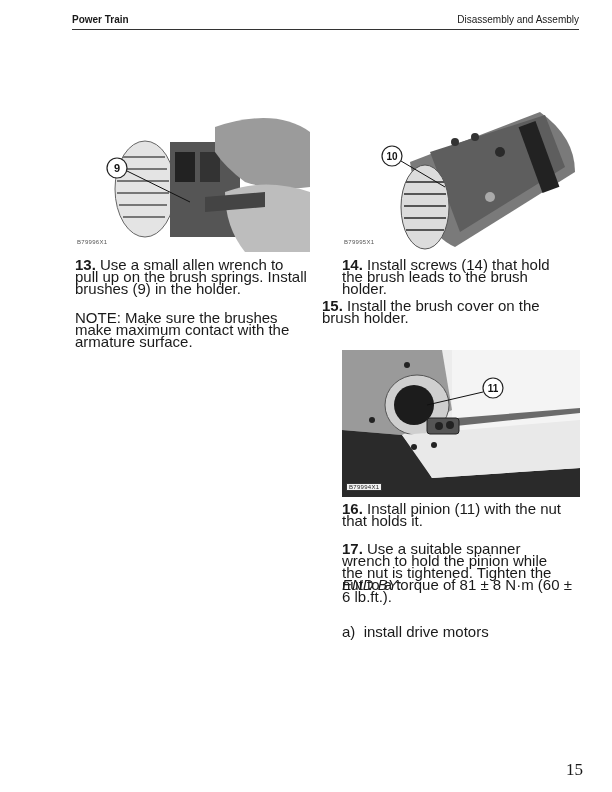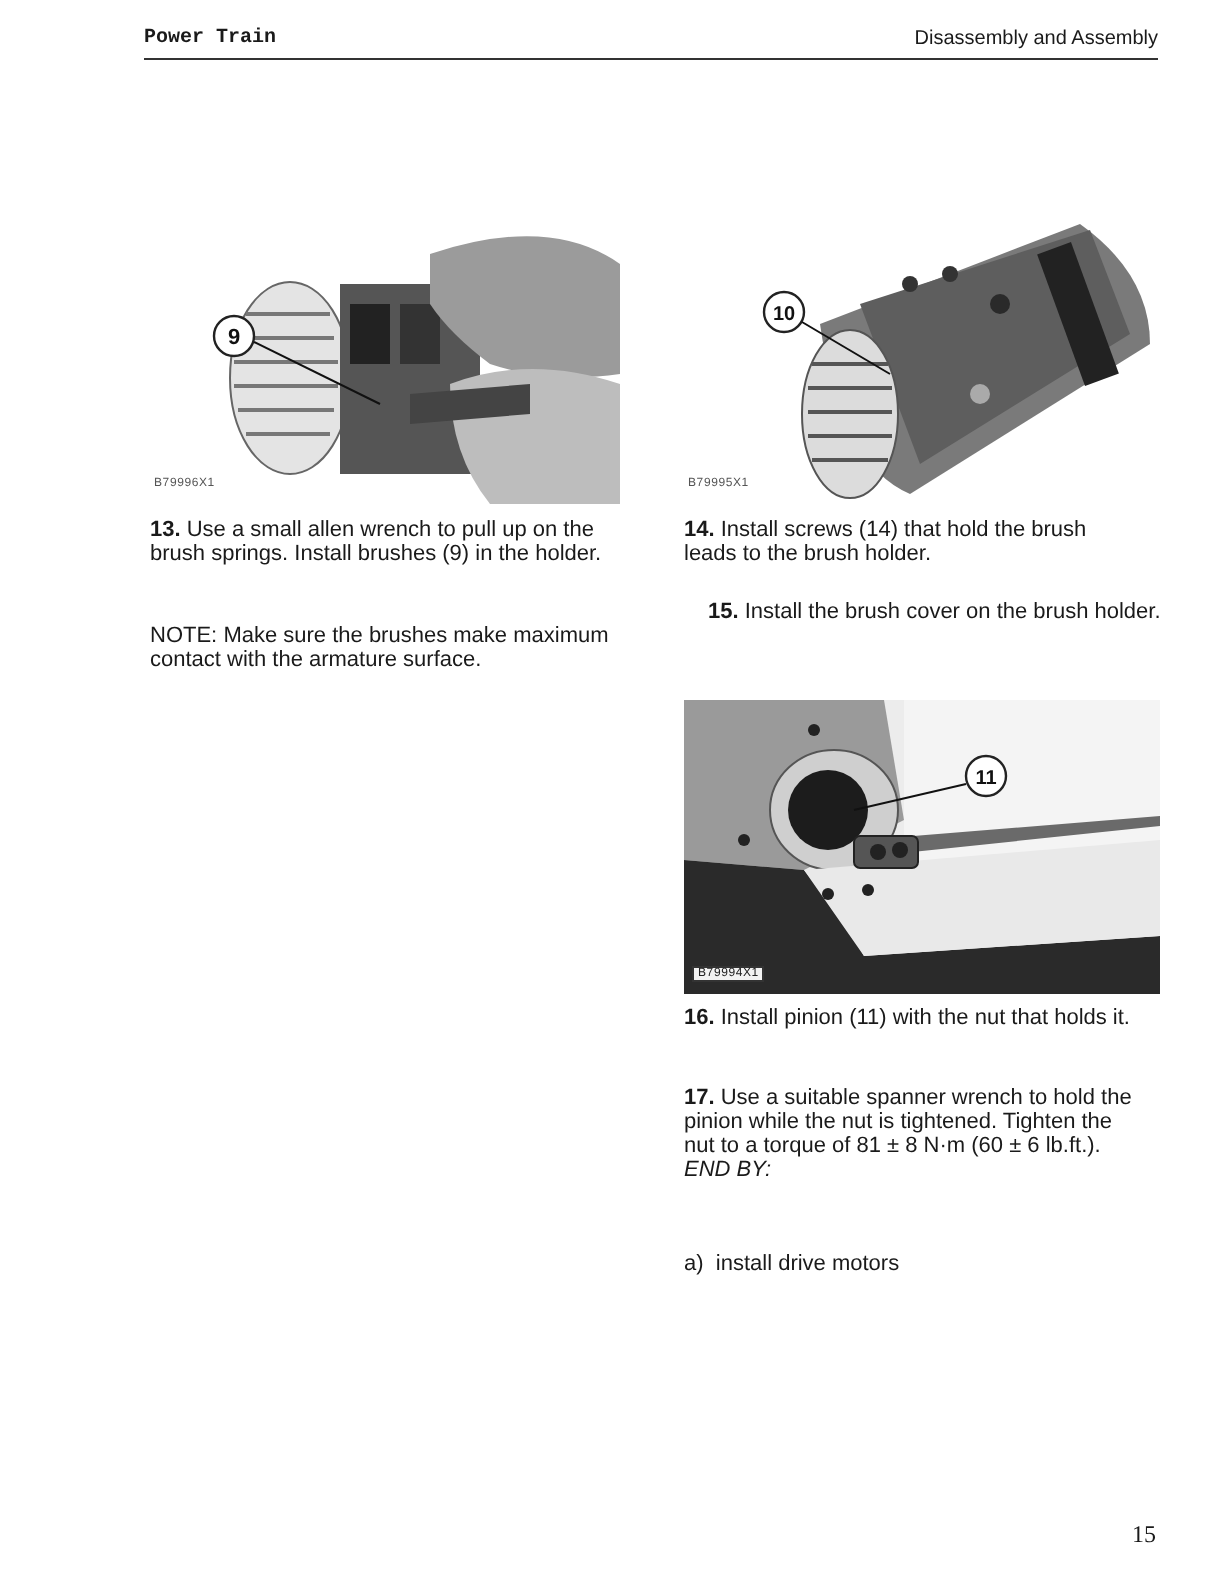--- a/index.html
+++ b/index.html
@@ -1,29 +1,29 @@
 <!DOCTYPE html>
 <html><head>
   <meta charset="utf-8">
   <style>
     html, body { margin: 0; padding: 0; background: #ffffff; }
     body { width: 612px; height: 792px; position: relative; overflow: hidden;
            font-family: "Liberation Sans", sans-serif; color: #1a1a1a; }
     .header { position: absolute; left: 72px; top: 13px; width: 507px; height: 16px;
               border-bottom: 1.5px solid #333; }
-    .header .left { position: absolute; left: 0; top: 1px; font-weight: bold; font-size: 10px; font-family: Liberation Mono, monospace; }
+    .header .left { position: absolute; left: 0; top: 1px; font-weight: bold; font-size: 10px; }
     .header .right { position: absolute; right: 0; top: 1px; font-weight: normal; font-size: 10px; }
     .figure { position: absolute; overflow: hidden; }
     .figure svg { display: block; }
     .fig-id { position: absolute; font-size: 6px; color: #555; letter-spacing: 0.3px; }
     .fig-id.dark { background: #f2f2f2; color: #222; padding: 0 2px; border: 1px solid #333; }
-    .para { position: absolute; font-size: 11px; line-height: 12px; }
+    .para { position: absolute; font-size: 15px; line-height: 12px; }
     .para b { font-weight: bold; }
     .page-num { position: absolute; left: 566px; top: 760px; font-family: "Liberation Serif", serif;
-                font-size: 12px; }
+                font-size: 17px; }
   </style>
 </head>
 <body>
 
 <div class="header">
   <span class="left">Power Train</span>
   <span class="right">Disassembly and Assembly</span>
 </div>
 
 <div class="figure" style="left:75px; top:97px; width:240px; height:155px;">
@@ -95,21 +95,21 @@
 <div class="para" style="left:75px; top:312px; width:235px;">
   <span>NOTE:</span>
   <span>Make sure the brushes make maximum contact with the armature surface.</span>
 </div>
 
 <div class="para" style="left:342px; top:259px; width:230px;">
   <b>14.</b>
   <span>Install screws (14) that hold the brush leads to the brush holder.</span>
 </div>
 
-<div class="para" style="left:354px; top:300px; width:230px;">
+<div class="para" style="left:322px; top:300px; width:230px;">
   <b>15.</b>
   <span>Install the brush cover on the brush holder.</span>
 </div>
 
 <div class="figure" style="left:342px; top:350px; width:238px; height:147px;">
   <svg width="238" height="147" viewBox="0 0 238 147">
     <rect width="238" height="147" fill="#ececec"></rect>
     <rect x="110" y="0" width="128" height="147" fill="#f4f4f4"></rect>
 
     <path d="M0 0 L100 0 L110 60 L60 85 L0 80 Z" fill="#9a9a9a"></path>

